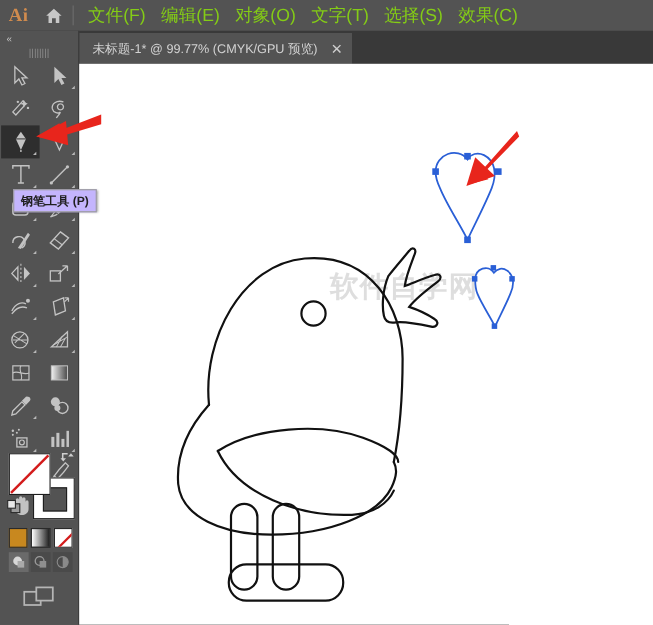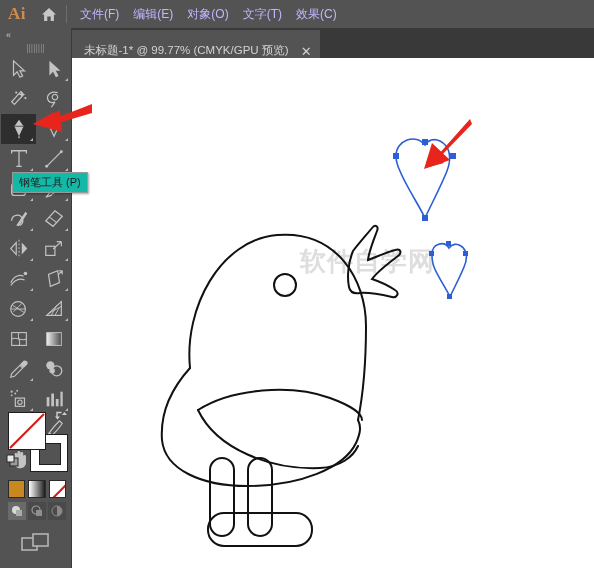--- a/index.html
+++ b/index.html
@@ -23,32 +23,32 @@
     letter-spacing: .5px; font-family: "Liberation Serif", serif;
   }
   #home-btn {
     width: 30px; height: 28px;
     display: flex; align-items: center; justify-content: center;
   }
   .menu-sep {
     width: 1px; height: 18px; background: #6e6e6e; margin: 0 6px 0 2px;
   }
   .menu-item {
-    color: #c4b5fd; font-size: 12px; padding: 4px 7px; white-space: nowrap;
+    color: #84cc16; font-size: 16px; padding: 4px 7px; white-space: nowrap;
   }
 
   
   #tabbar {
     position: absolute; left: 0; top: 28px; width: 594px; height: 30px;
     background: #393939;
   }
   #doc-tab {
     position: absolute; left: 72px; top: 2px; height: 28px;
     background: #535353;
-    display: flex; align-items: flex-end; padding: 0 8px 0 12px;
+    display: flex; align-items: center; padding: 0 8px 0 12px;
   }
   #doc-tab-title { color: #d2d2d2; font-size: 11.5px; white-space: nowrap; }
   #doc-tab-close {
     color: #cfcfcf; font-size: 13px; margin-left: 12px; line-height: 1;
   }
 
   
   #toolpanel {
     position: absolute; left: 0; top: 28px; width: 72px; height: 540px;
     background: #535353;
@@ -75,24 +75,25 @@
   .tool-corner {
     position: absolute; right: 3px; bottom: 3px;
     width: 0; height: 0;
     border-left: 3px solid transparent;
     border-bottom: 3px solid #b8b8b8;
   }
 
   
   #tooltip {
     position: absolute; left: 12px; top: 144px;
-    background: #14b8a6; border: 1px solid #9a9a9a;
+    background: #c4b5fd; border: 1px solid #9a9a9a;
     color: #202020; font-size: 11px; padding: 2px 6px;
     white-space: nowrap; z-index: 40;
     box-shadow: 1px 1px 2px rgba(0,0,0,.35);
+    font-weight: bold;
   }
 
   
   #color-area { position: absolute; left: 0; top: 378px; width: 72px; }
   #swatch-wrap { position: relative; width: 72px; height: 72px; }
   #fill-swatch {
     position: absolute; left: 8px; top: 6px; width: 38px; height: 38px;
     background: #ffffff; border: 1px solid #1e1e1e; z-index: 3;
   }
   #stroke-swatch {
@@ -173,20 +174,21 @@
       <svg width="16" height="15" viewBox="0 0 16 15">
         <path d="M8 1 L15 7.4 L12.9 7.4 L12.9 14 L9.7 14 L9.7 9.6 L6.3 9.6 L6.3 14 L3.1 14 L3.1 7.4 L1 7.4 Z" fill="#c7c7c7"></path>
       </svg>
     </div>
     <div class="menu-sep"></div>
     <div id="menu-items" style="display:flex;">
         <div class="menu-item">文件(F)</div>
         <div class="menu-item">编辑(E)</div>
         <div class="menu-item">对象(O)</div>
         <div class="menu-item">文字(T)</div>
+        <div class="menu-item">选择(S)</div>
         <div class="menu-item">效果(C)</div>
       </div>
   </div>
 
   <div id="tabbar">
     <div id="doc-tab">
       <span id="doc-tab-title">未标题-1* @ 99.77% (CMYK/GPU 预览)</span>
       <span id="doc-tab-close">✕</span>
     </div>
   </div>

